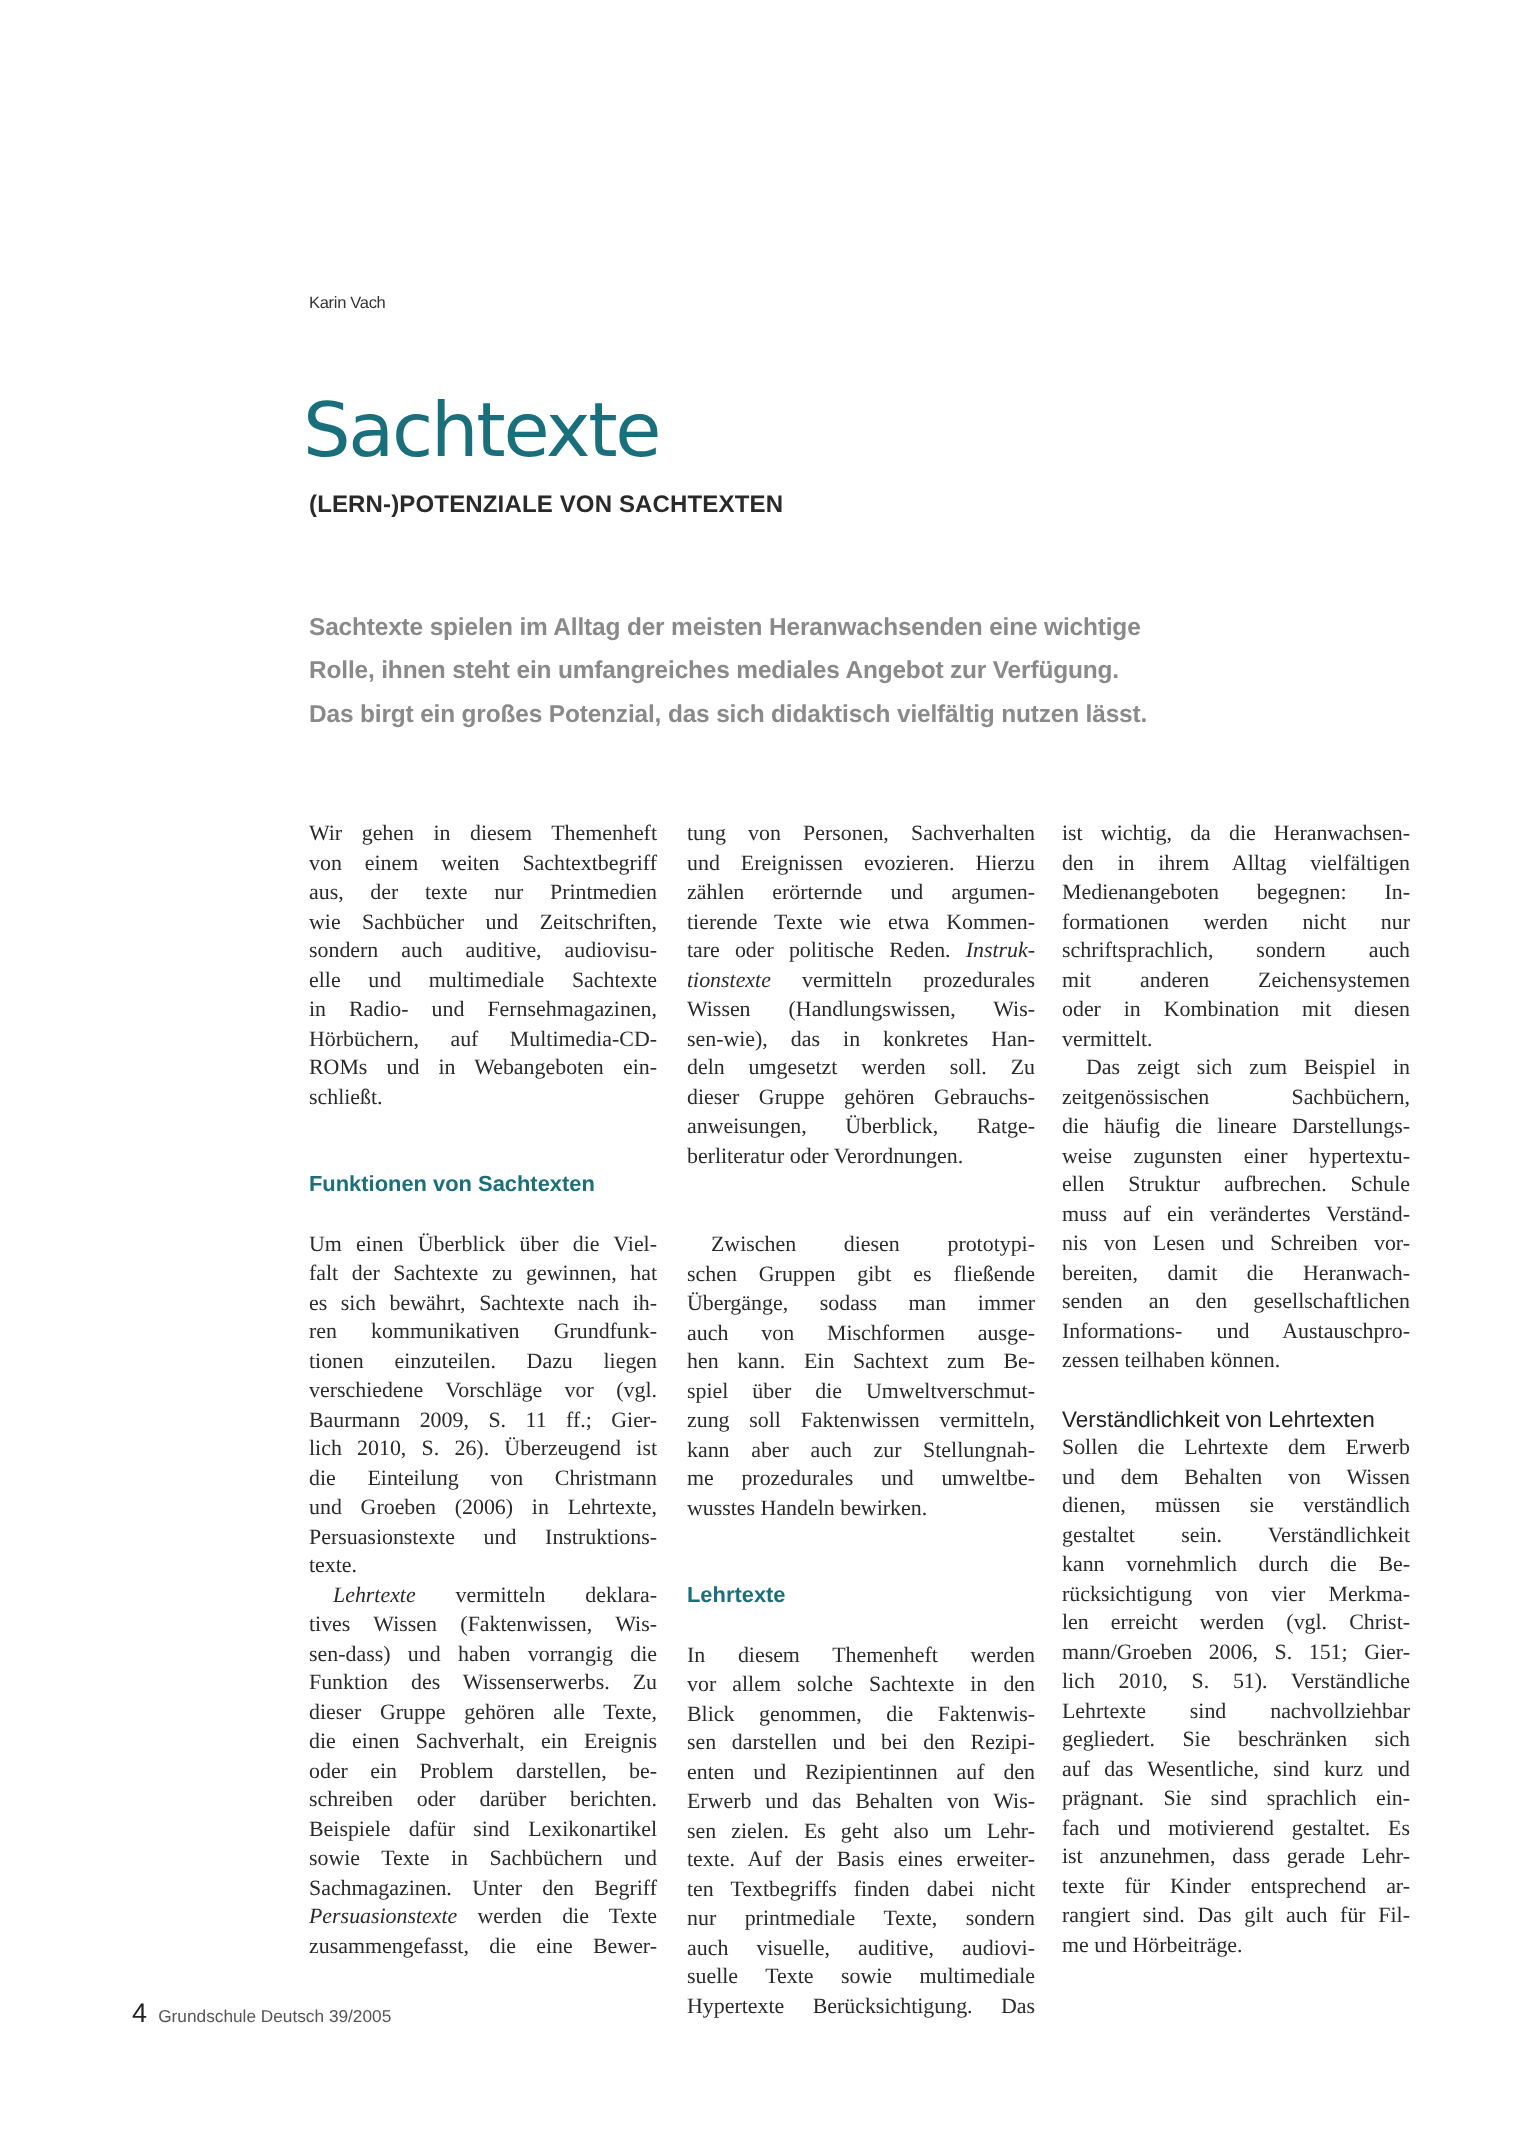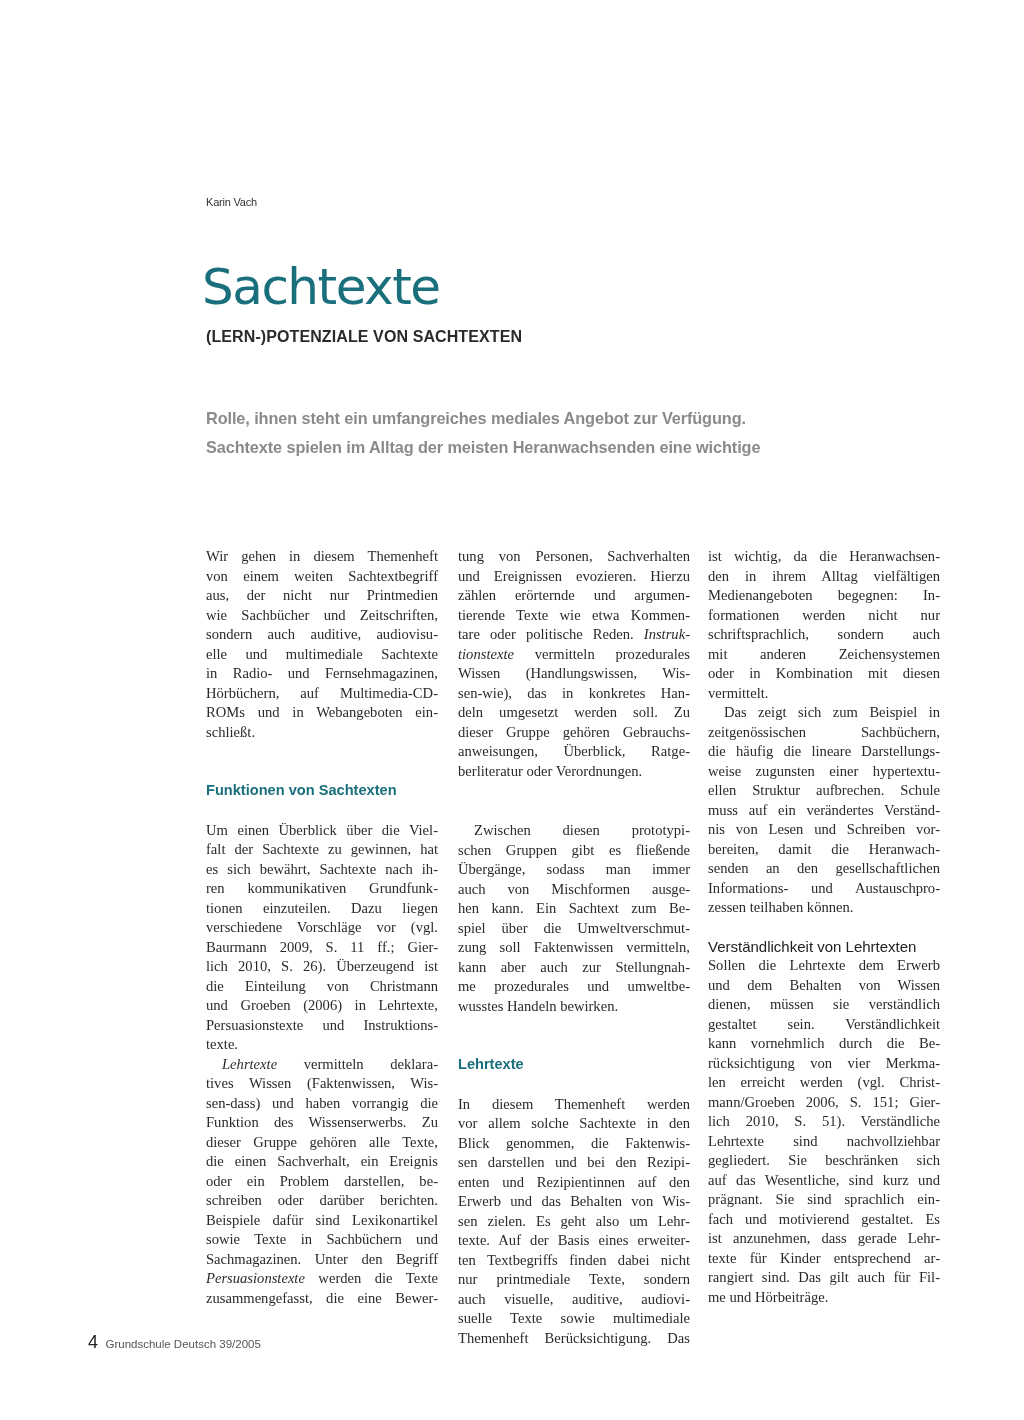--- a/index.html
+++ b/index.html
@@ -47,29 +47,30 @@
     .footer .pub { font-size: 11.5px; color: #555; }
   </style>
 </head>
 <body>
 
 <div class="author">Karin Vach</div>
 <h1 class="title">Sachtexte</h1>
 <div class="subtitle">(LERN-)POTENZIALE VON SACHTEXTEN</div>
 
 <div class="lead">
+  <div>Sachtexte spielen im Alltag der meisten Heranwachsenden eine wichtige</div>
   <div>Rolle, ihnen steht ein umfangreiches mediales Angebot zur Verfügung.</div>
-  <div>Sachtexte spielen im Alltag der meisten Heranwachsenden eine wichtige</div>
+  <div>Das birgt ein großes Potenzial, das sich didaktisch vielfältig nutzen lässt.</div>
 </div>
 
 <div class="col col1">
   <p>
       <span class="line">Wir gehen in diesem Themenheft</span>
       <span class="line">von einem weiten Sachtextbegriff</span>
-      <span class="line">aus, der nicht nur Printmedien</span>
+      <span class="line">aus, der texte nur Printmedien</span>
       <span class="line">wie Sachbücher und Zeitschriften,</span>
       <span class="line">sondern auch auditive, audiovisu-</span>
       <span class="line">elle und multimediale Sachtexte</span>
       <span class="line">in Radio- und Fernsehmagazinen,</span>
       <span class="line">Hörbüchern, auf Multimedia-CD-</span>
       <span class="line">ROMs und in Webangeboten ein-</span>
       <span class="line last">schließt.</span>
     </p>
   <div style="height: 39px;"></div>
   <h3 class="heading">Funktionen von Sachtexten</h3>
@@ -124,21 +125,21 @@
       <span class="line">Blick genommen, die Faktenwis-</span>
       <span class="line">sen darstellen und bei den Rezipi-</span>
       <span class="line">enten und Rezipientinnen auf den</span>
       <span class="line">Erwerb und das Behalten von Wis-</span>
       <span class="line">sen zielen. Es geht also um Lehr-</span>
       <span class="line">texte. Auf der Basis eines erweiter-</span>
       <span class="line">ten Textbegriffs finden dabei nicht</span>
       <span class="line">nur printmediale Texte, sondern</span>
       <span class="line">auch visuelle, auditive, audiovi-</span>
       <span class="line">suelle Texte sowie multimediale</span>
-      <span class="line">Themenheft Berücksichtigung. Das</span>
+      <span class="line">Hypertexte Berücksichtigung. Das</span>
     </p>
 </div>
 
 <div class="col col3">
   <p>
       <span class="line">ist wichtig, da die Heranwachsen-</span>
       <span class="line">den in ihrem Alltag vielfältigen</span>
       <span class="line">Medienangeboten begegnen: In-</span>
       <span class="line">formationen werden nicht nur</span>
       <span class="line">schriftsprachlich, sondern auch</span>

